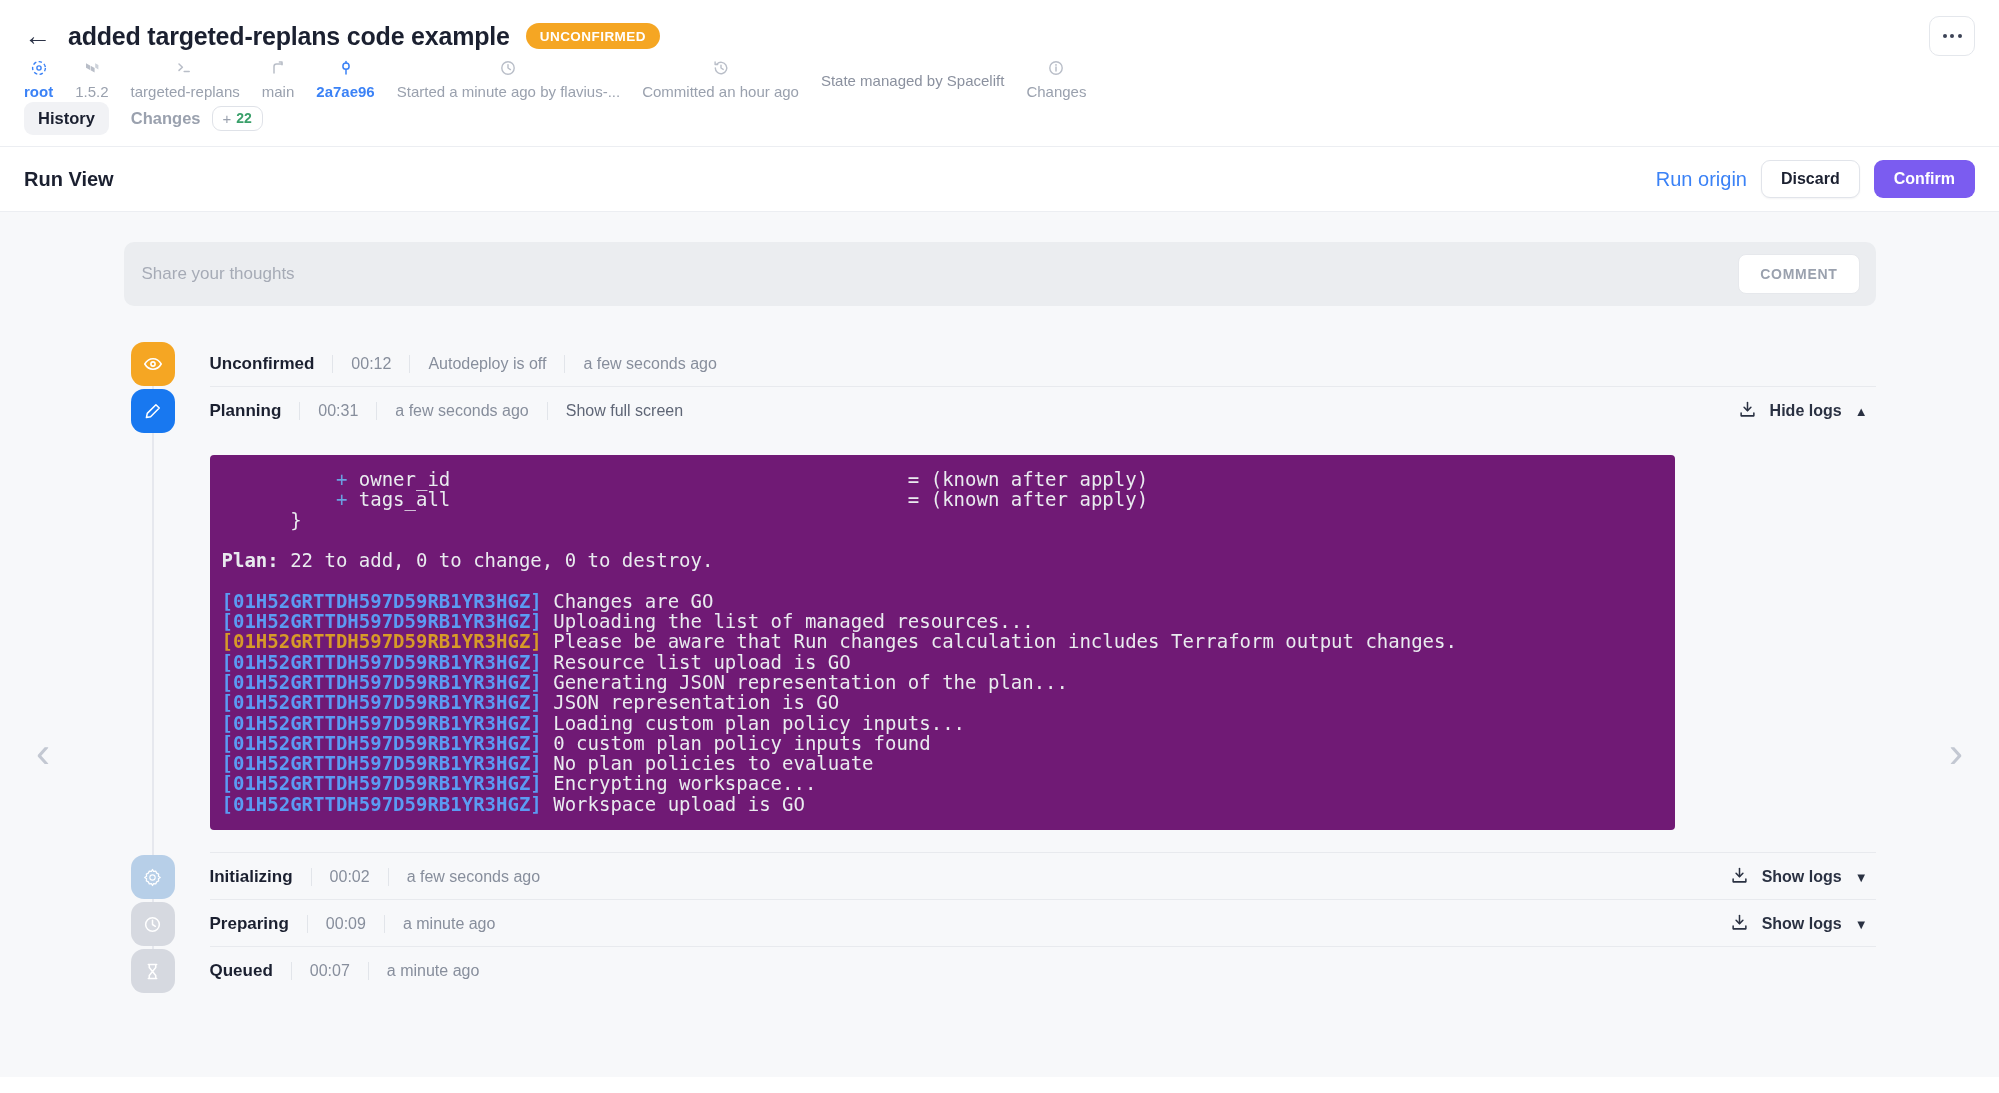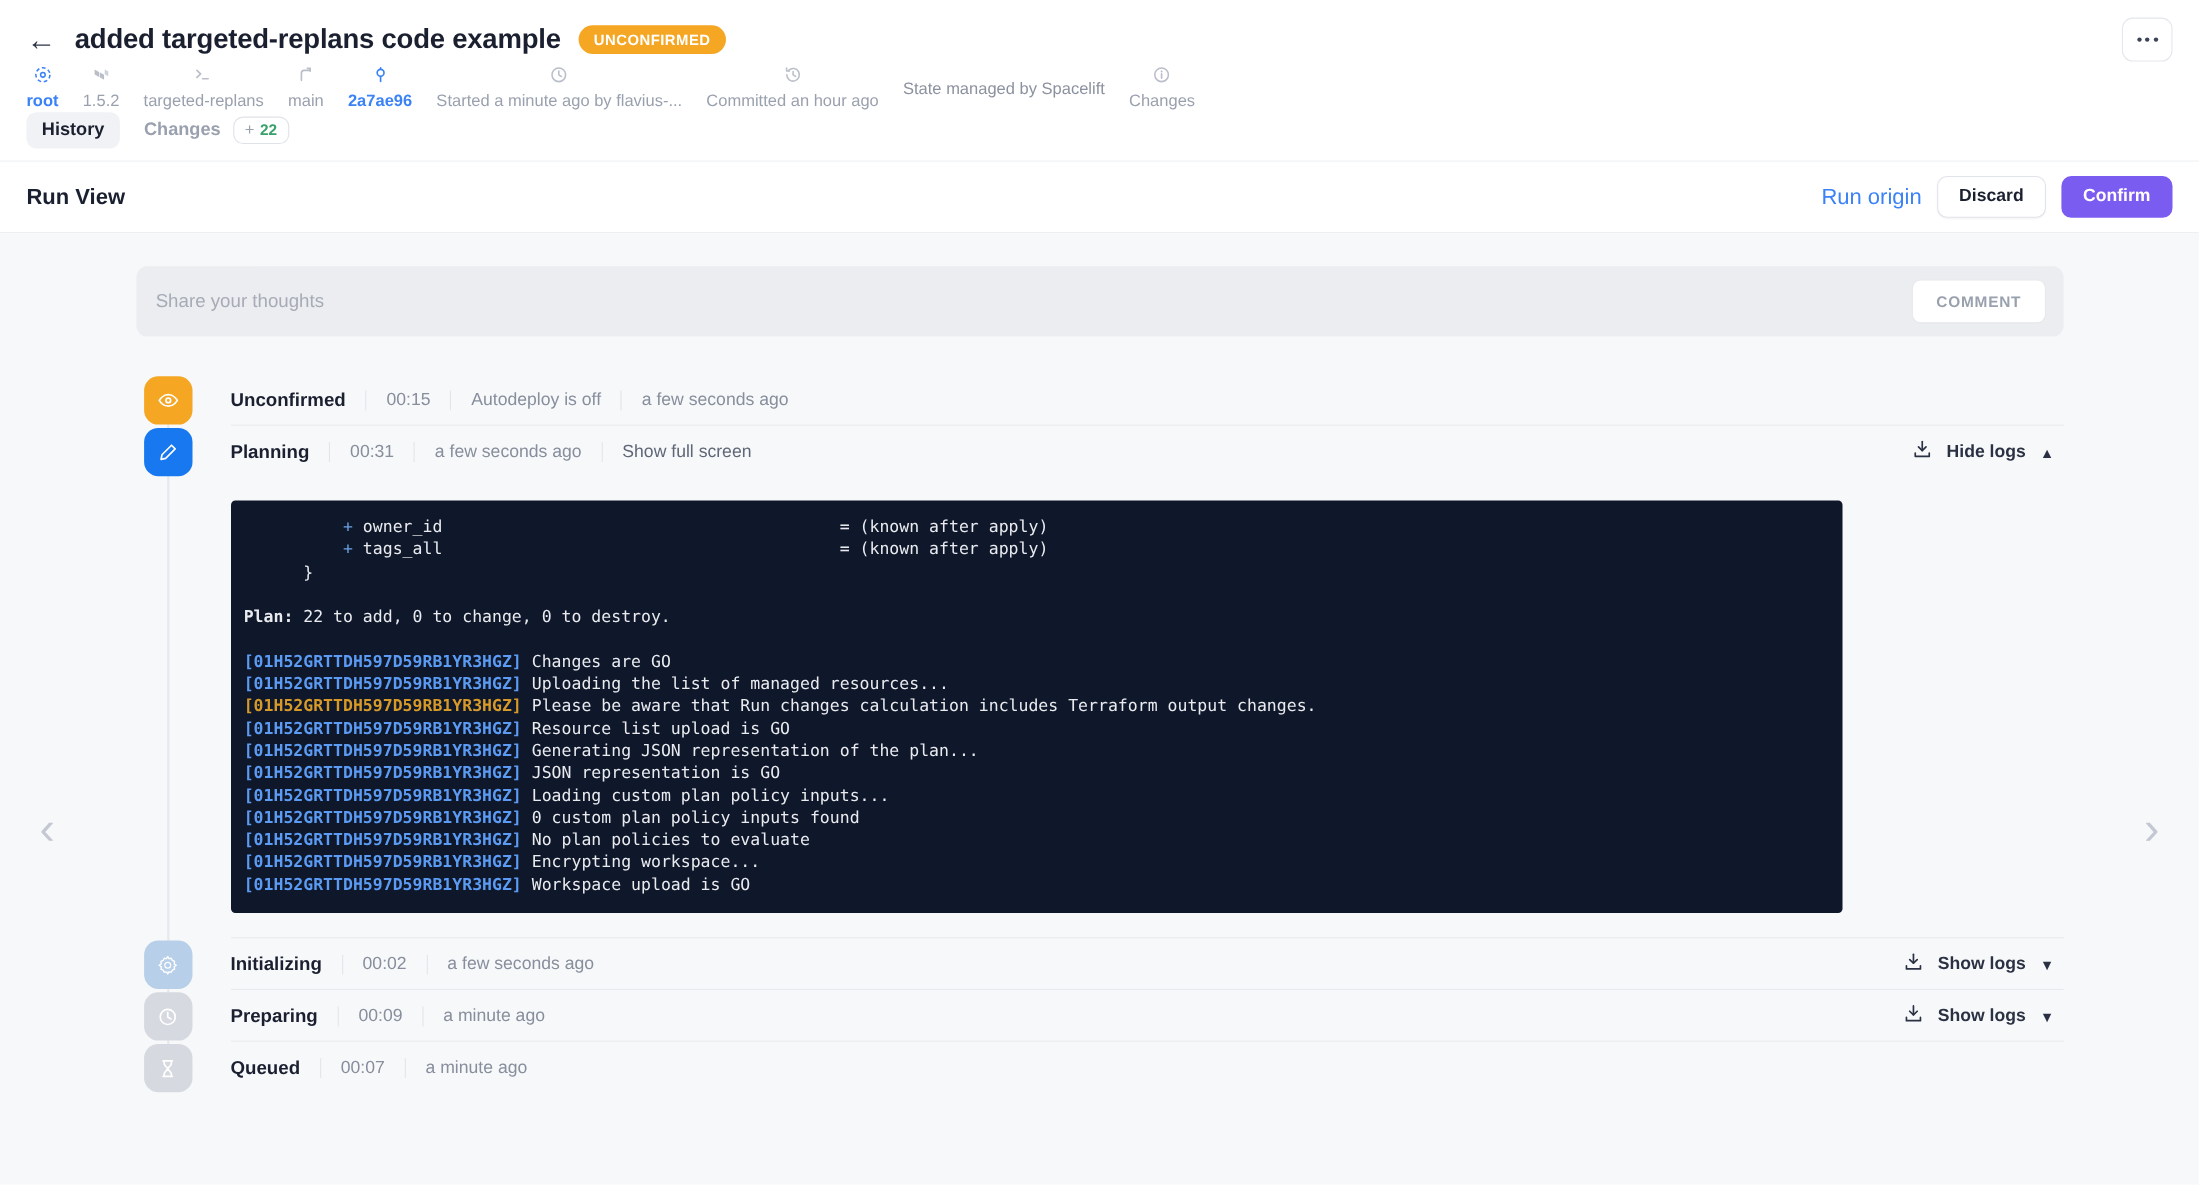--- a/index.html
+++ b/index.html
@@ -309,27 +309,27 @@
   }
   .tl-logs-toggle .chev { font-size: 13px; color: #2a3142; }
   .tl-underline {
     height: 1px;
     background: #e8eaee;
     width: 100%;
   }
 
   
   .terminal {
-    background: #0f172a;
+    background: #701a75;
     border-radius: 4px;
     margin-top: 22px;
     margin-bottom: 22px;
     padding: 14px 0 16px 0;
     font-family: "DejaVu Sans Mono", "Liberation Mono", monospace;
-    font-size: 15px;
+    font-size: 19px;
     line-height: 20.3px;
     color: #e8eaee;
     overflow: hidden;
     width: 1465px;
   }
   .term-line { white-space: pre; padding-left: 12px; }
   .term-ts { color: #5b9bf3; font-weight: bold; }
   .term-ts.warn { color: #d79a28; font-weight: bold; }
   .term-plus { color: #6aa0e0; }
   .term-bold { font-weight: bold; }
@@ -487,21 +487,21 @@
         <div class="tl-icon amber">
           <svg width="20" height="20" viewBox="0 0 20 20" fill="none">
             <path d="M1.8 10s3-5.2 8.2-5.2S18.2 10 18.2 10s-3 5.2-8.2 5.2S1.8 10 1.8 10z" stroke="#fff" stroke-width="1.6" stroke-linejoin="round"></path>
             <circle cx="10" cy="10" r="2.1" stroke="#fff" stroke-width="1.6"></circle>
           </svg>
         </div>
         <div class="tl-body">
           <div class="tl-head">
             <span class="tl-name">Unconfirmed</span>
             <span class="tl-sep"></span>
-            <span class="tl-meta">00:15</span>
+            <span class="tl-meta">00:12</span>
             <span class="tl-sep"></span>
             <span class="tl-meta">Autodeploy is off</span>
             <span class="tl-sep"></span>
             <span class="tl-meta">a few seconds ago</span>
           </div>
           <div class="tl-underline"></div>
         </div>
       </div>
 
       <div class="tl-row">

